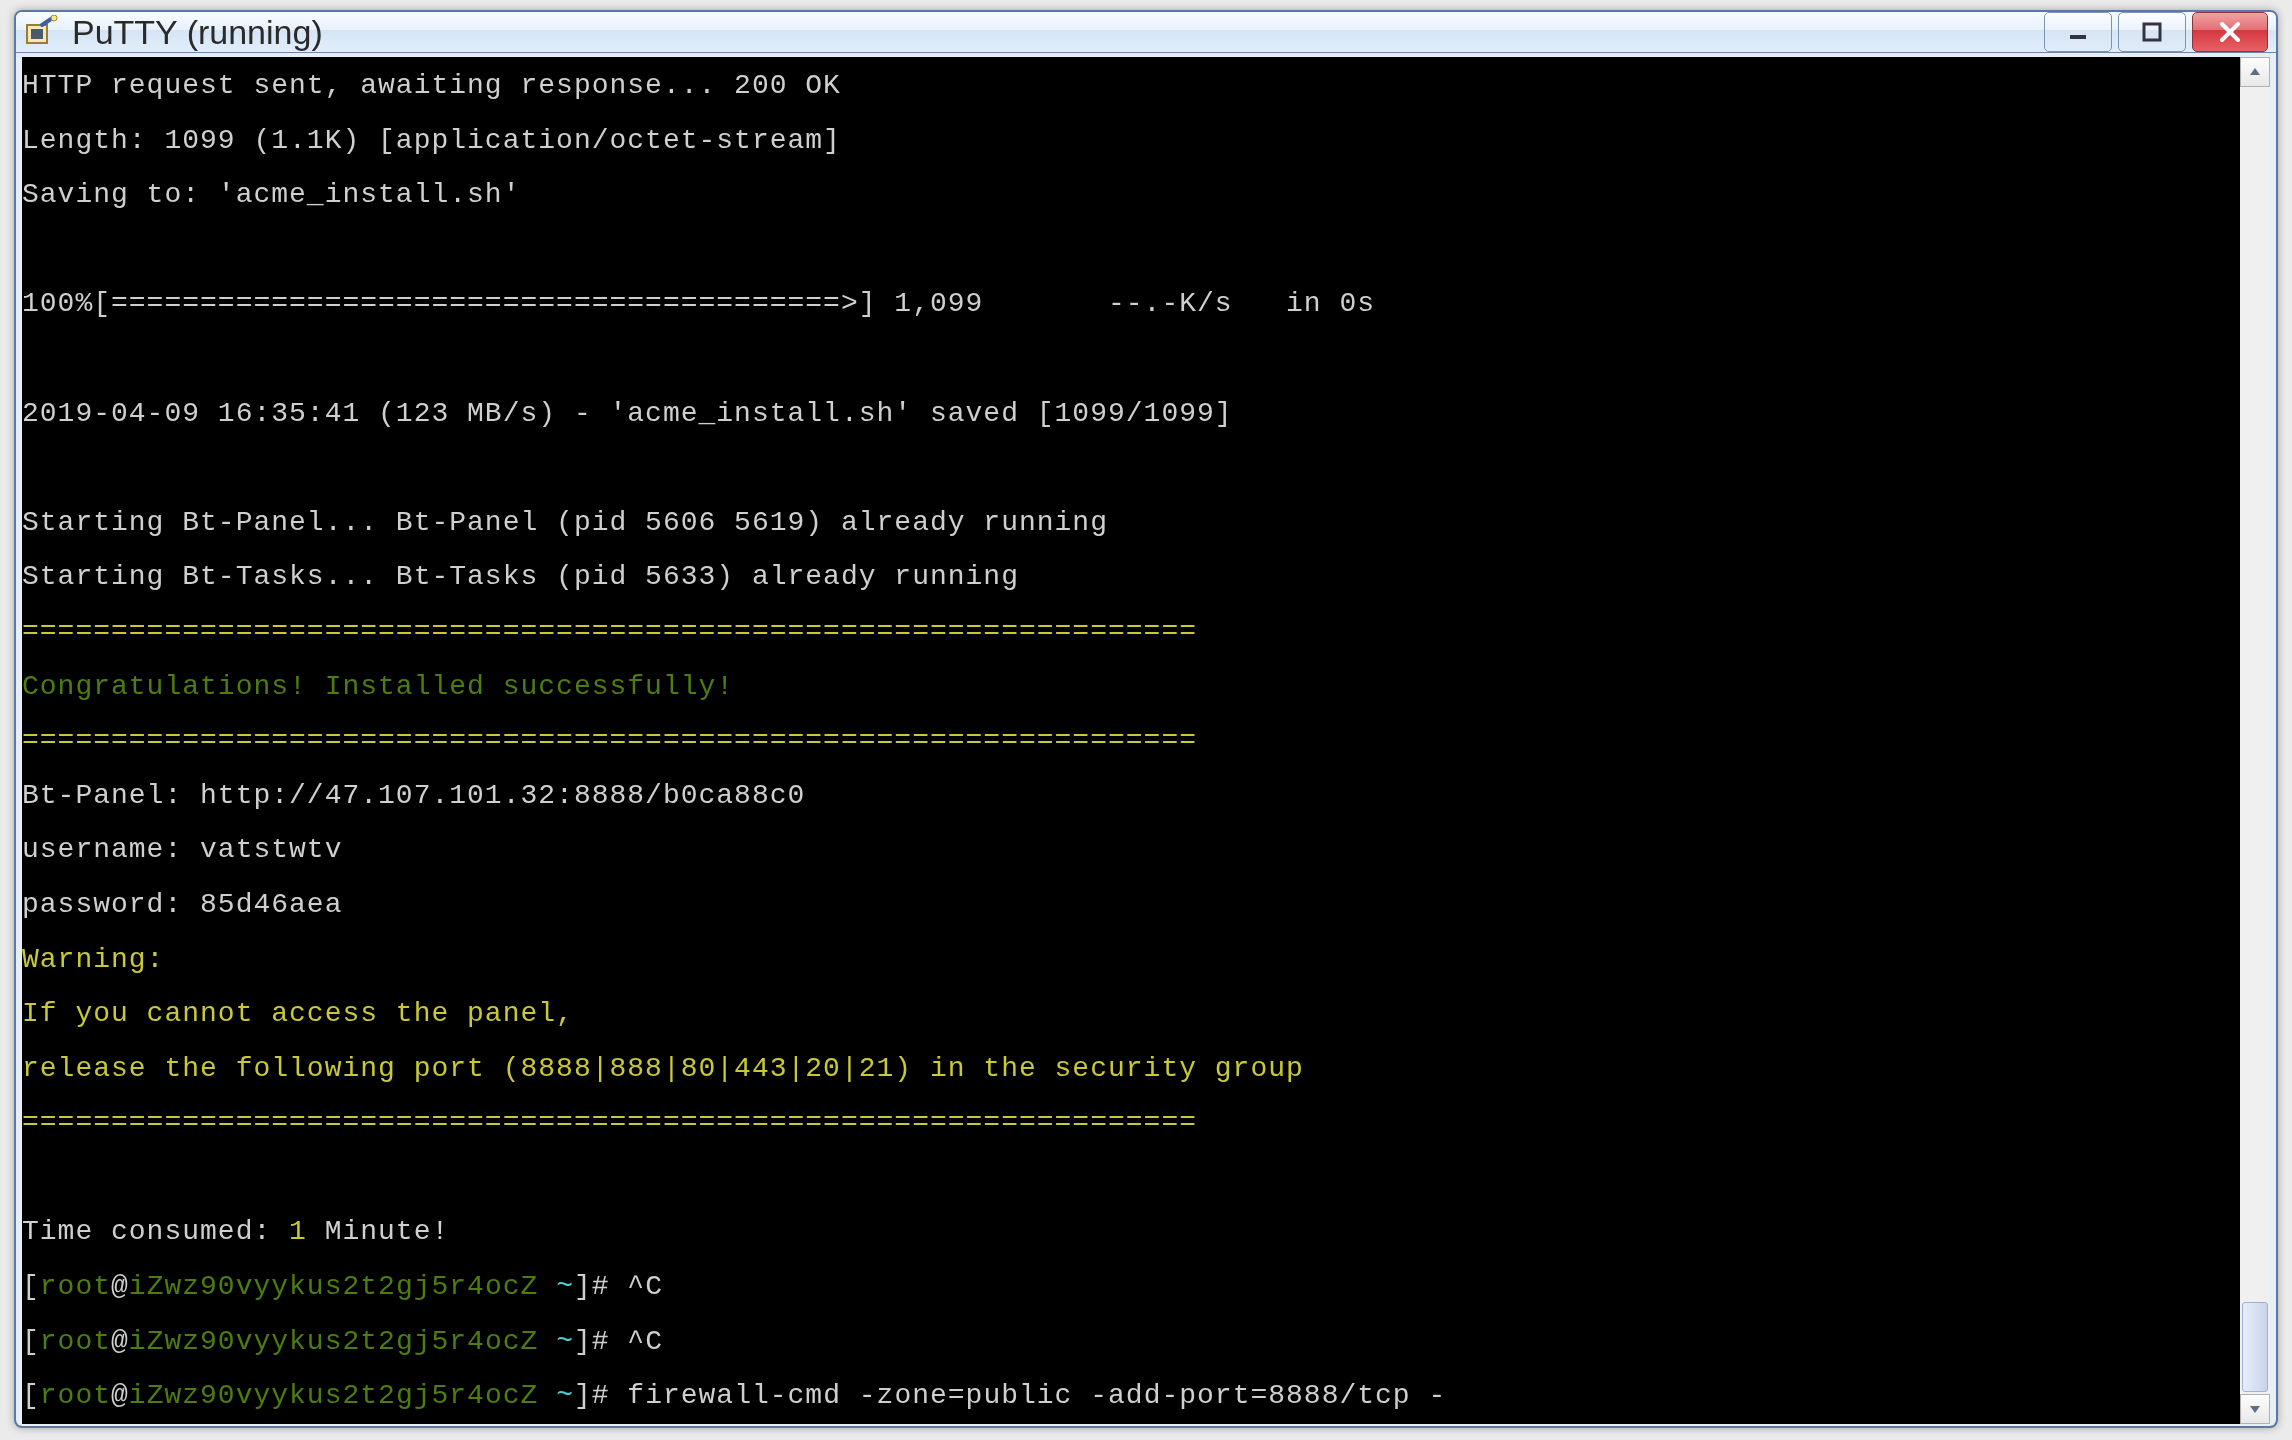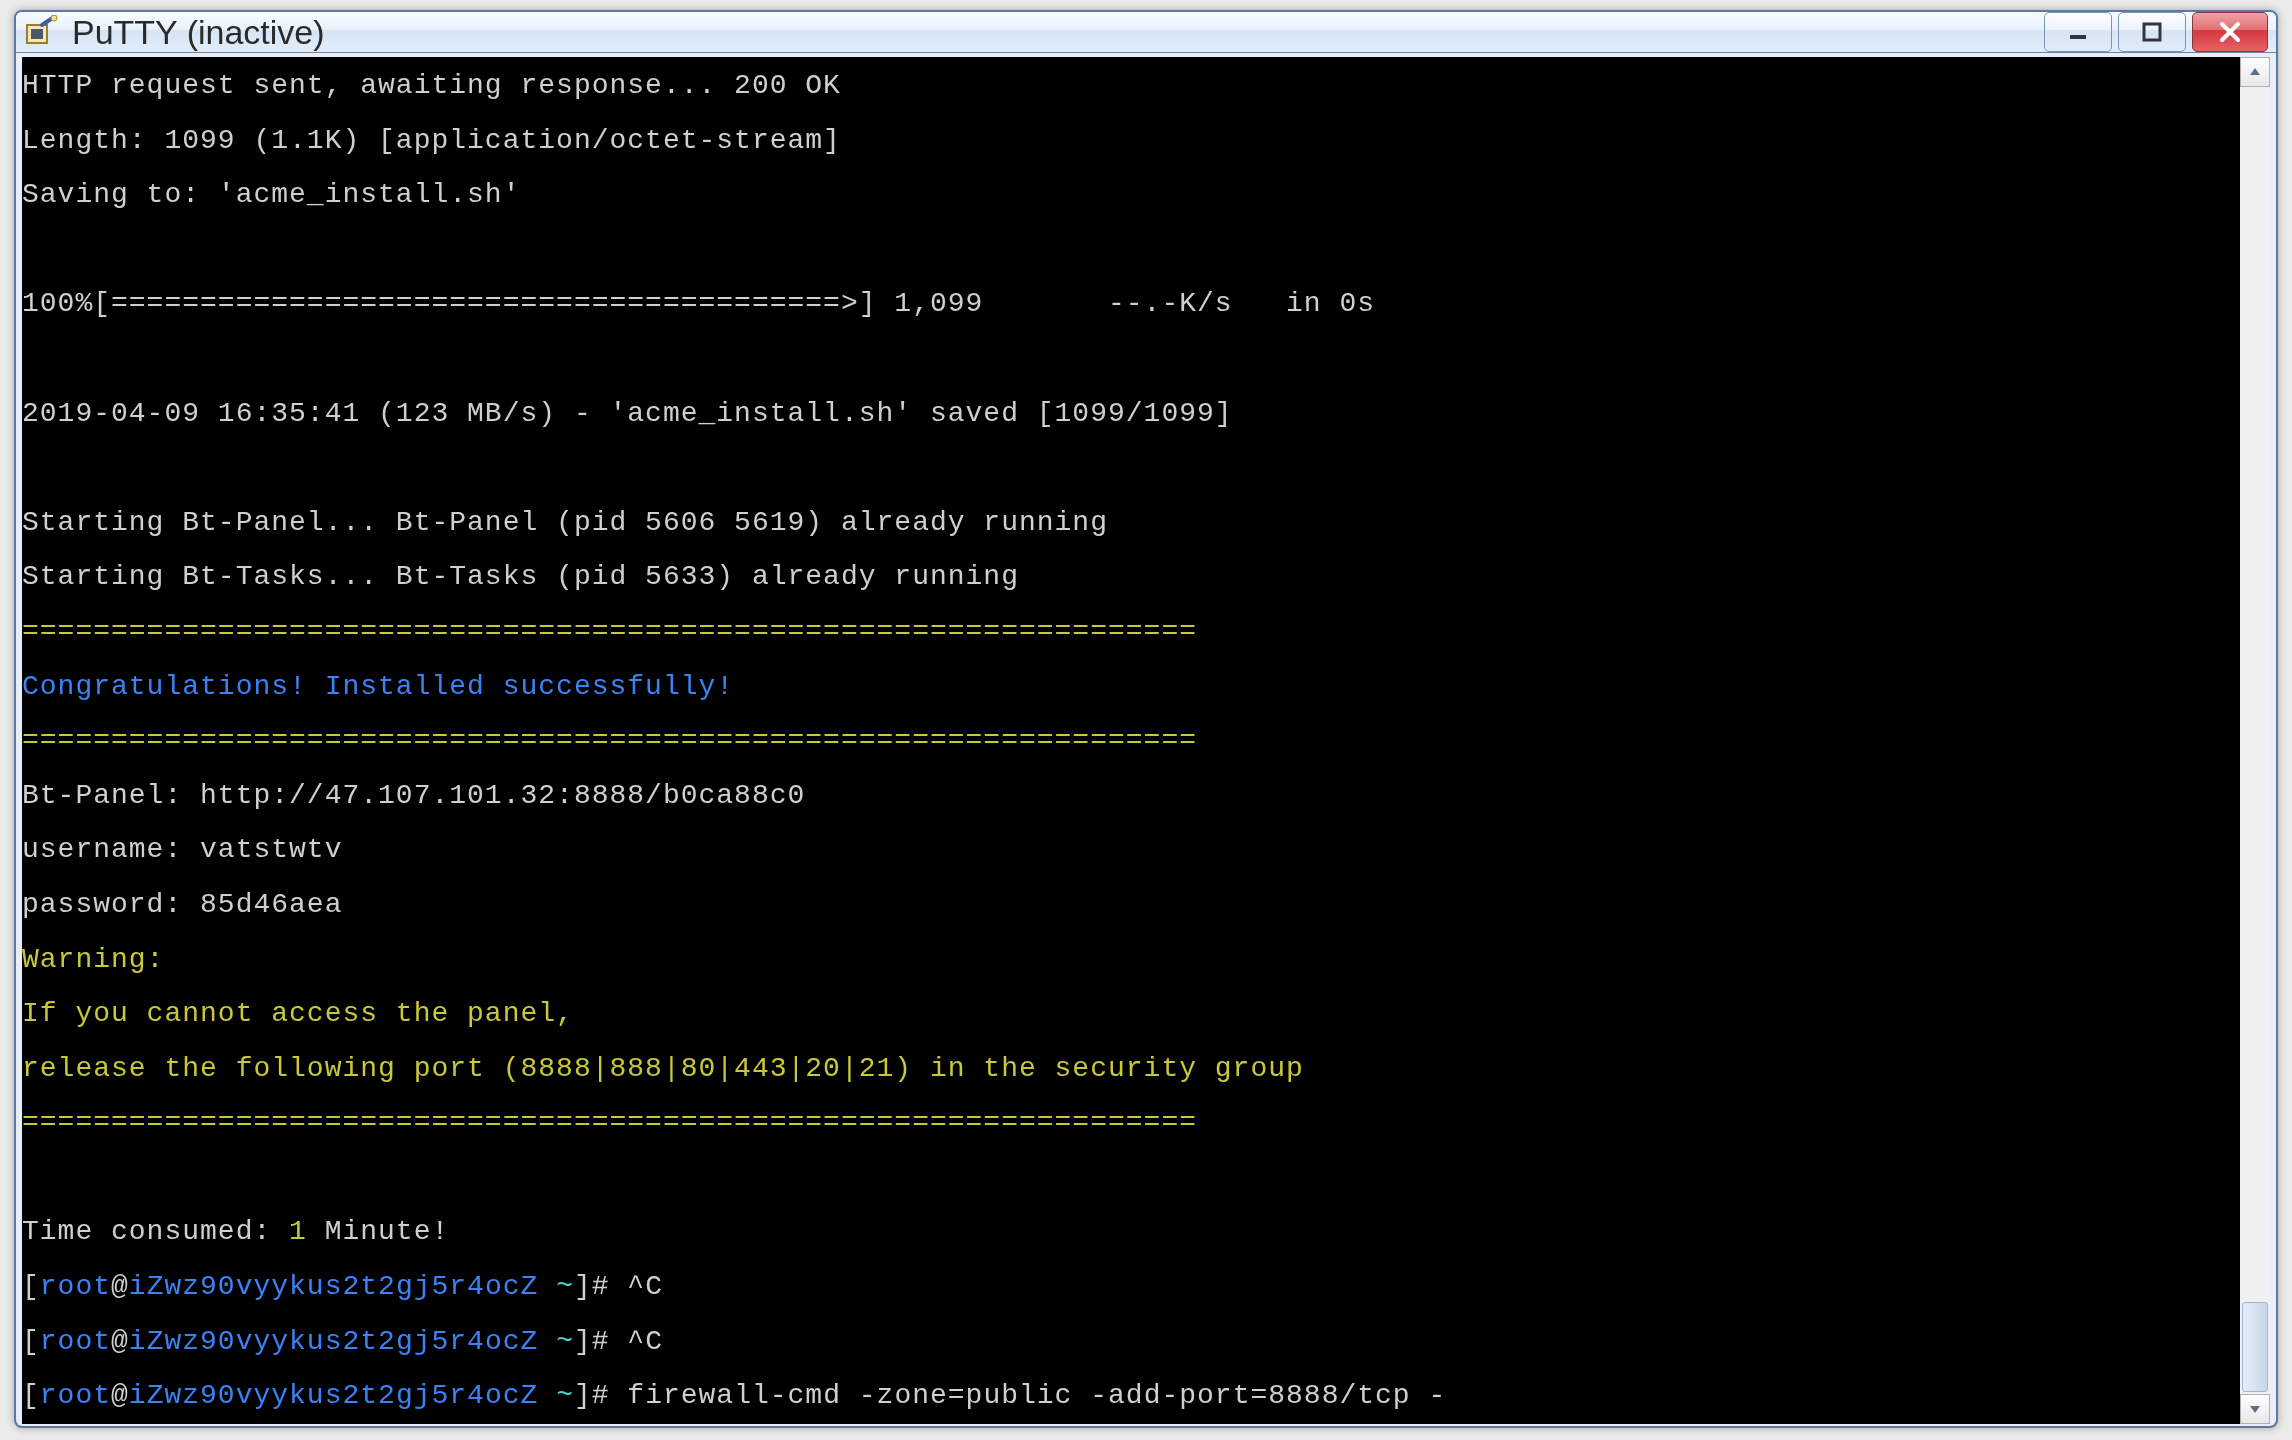--- a/index.html
+++ b/index.html
@@ -88,21 +88,21 @@
       color: #cfcfcf;
       font-family: "Courier New", Courier, monospace;
       font-size: 28px;
       line-height: 54.6px;
       letter-spacing: 1px;
       white-space: pre;
       overflow: hidden;
       padding: 2px 6px 0 0;
     }
 
-    .g { color: #3b82f6; } 
+    .g { color: #4d7c0f; } 
     .y { color: #c8c838; } 
     .c { color: #46d0d0; } 
 
     
     .scrollbar {
       width: 30px;
       background: #f0f0f0;
       display: flex;
       flex-direction: column;
     }
@@ -142,21 +142,21 @@
 
   <div class="title-bar">
     <span class="title-icon">
       <svg viewBox="0 0 34 34" width="34" height="34">
         <rect x="3" y="10" width="20" height="18" fill="#f5e7b8" stroke="#9a7d2e" stroke-width="2"></rect>
         <rect x="7" y="14" width="12" height="10" fill="#4a5a6a"></rect>
         <line x1="18" y1="10" x2="30" y2="2" stroke="#3c5fa3" stroke-width="4" stroke-linecap="round"></line>
         <circle cx="30" cy="3" r="3" fill="#f7e38a" stroke="#a78b2d" stroke-width="1"></circle>
       </svg>
     </span>
-    <span class="title-text">PuTTY (inactive)</span>
+    <span class="title-text">PuTTY (running)</span>
     <div class="win-btns">
       <div class="win-btn">
         <svg width="22" height="22" viewBox="0 0 22 22">
             <rect x="3" y="14" width="16" height="4" fill="#334"></rect>
           </svg>
       </div>
       <div class="win-btn">
         <svg width="22" height="22" viewBox="0 0 22 22">
             <rect x="3" y="3" width="16" height="16" fill="none" stroke="#334" stroke-width="3"></rect>
           </svg>

